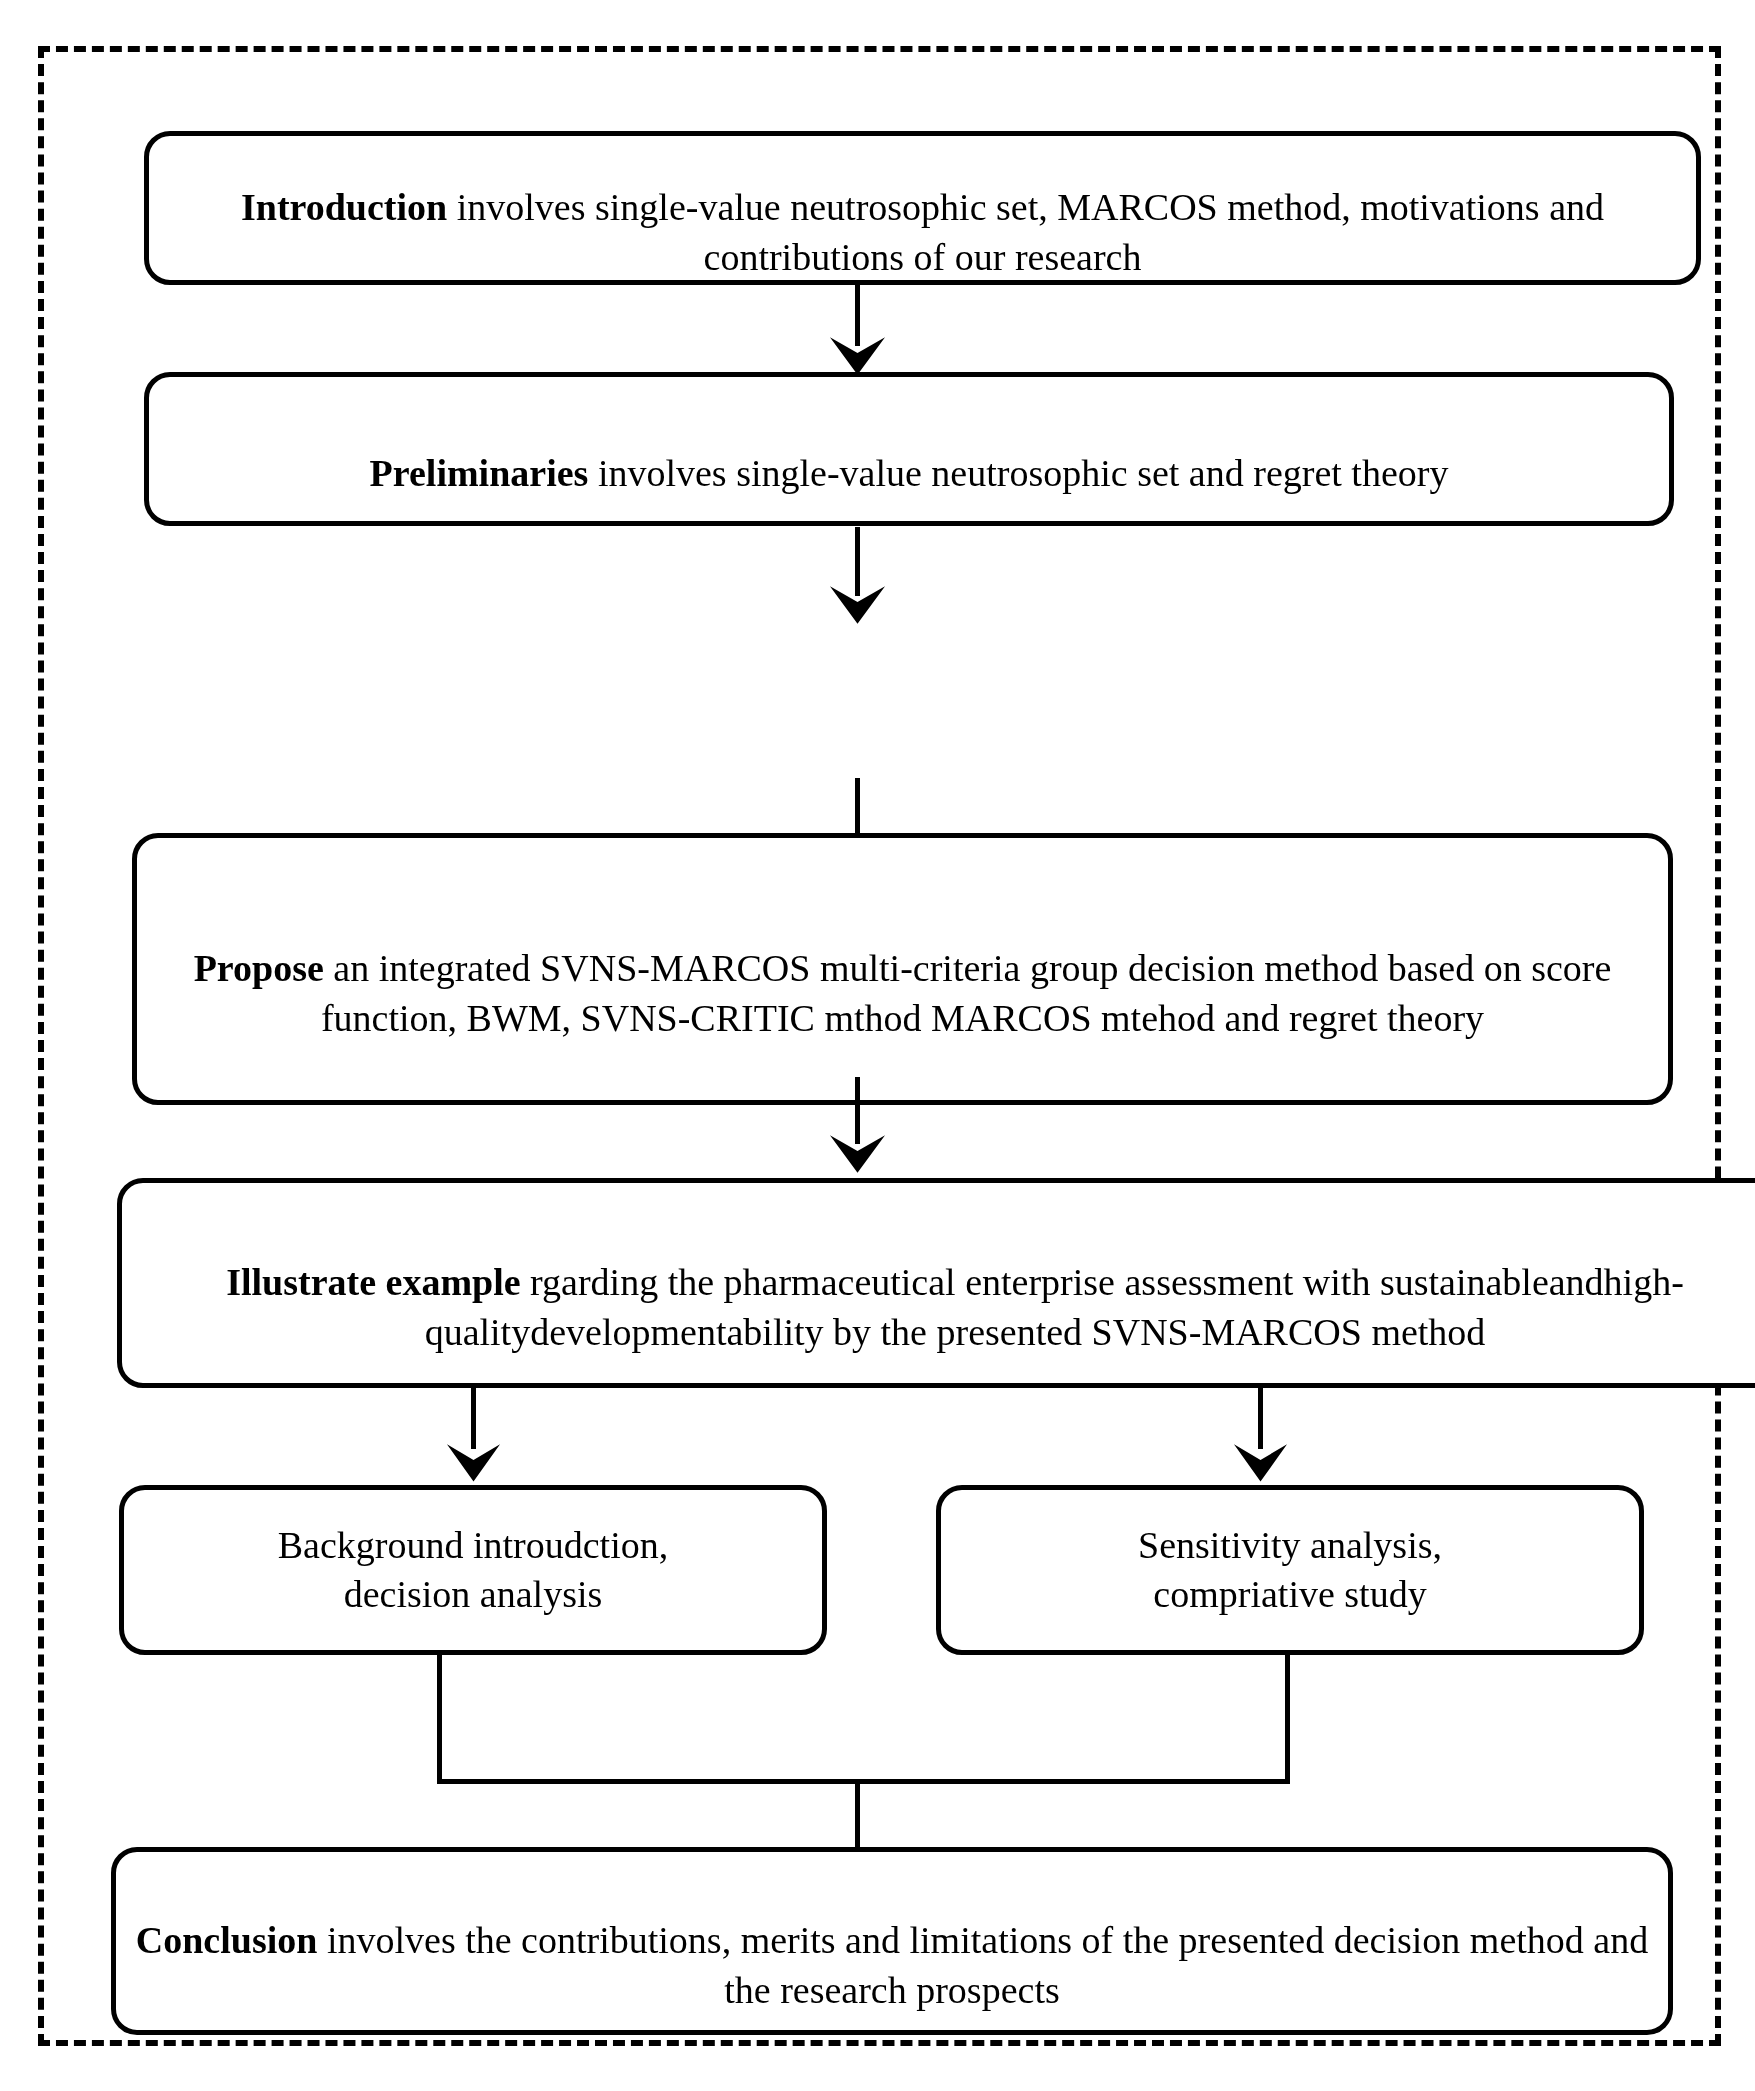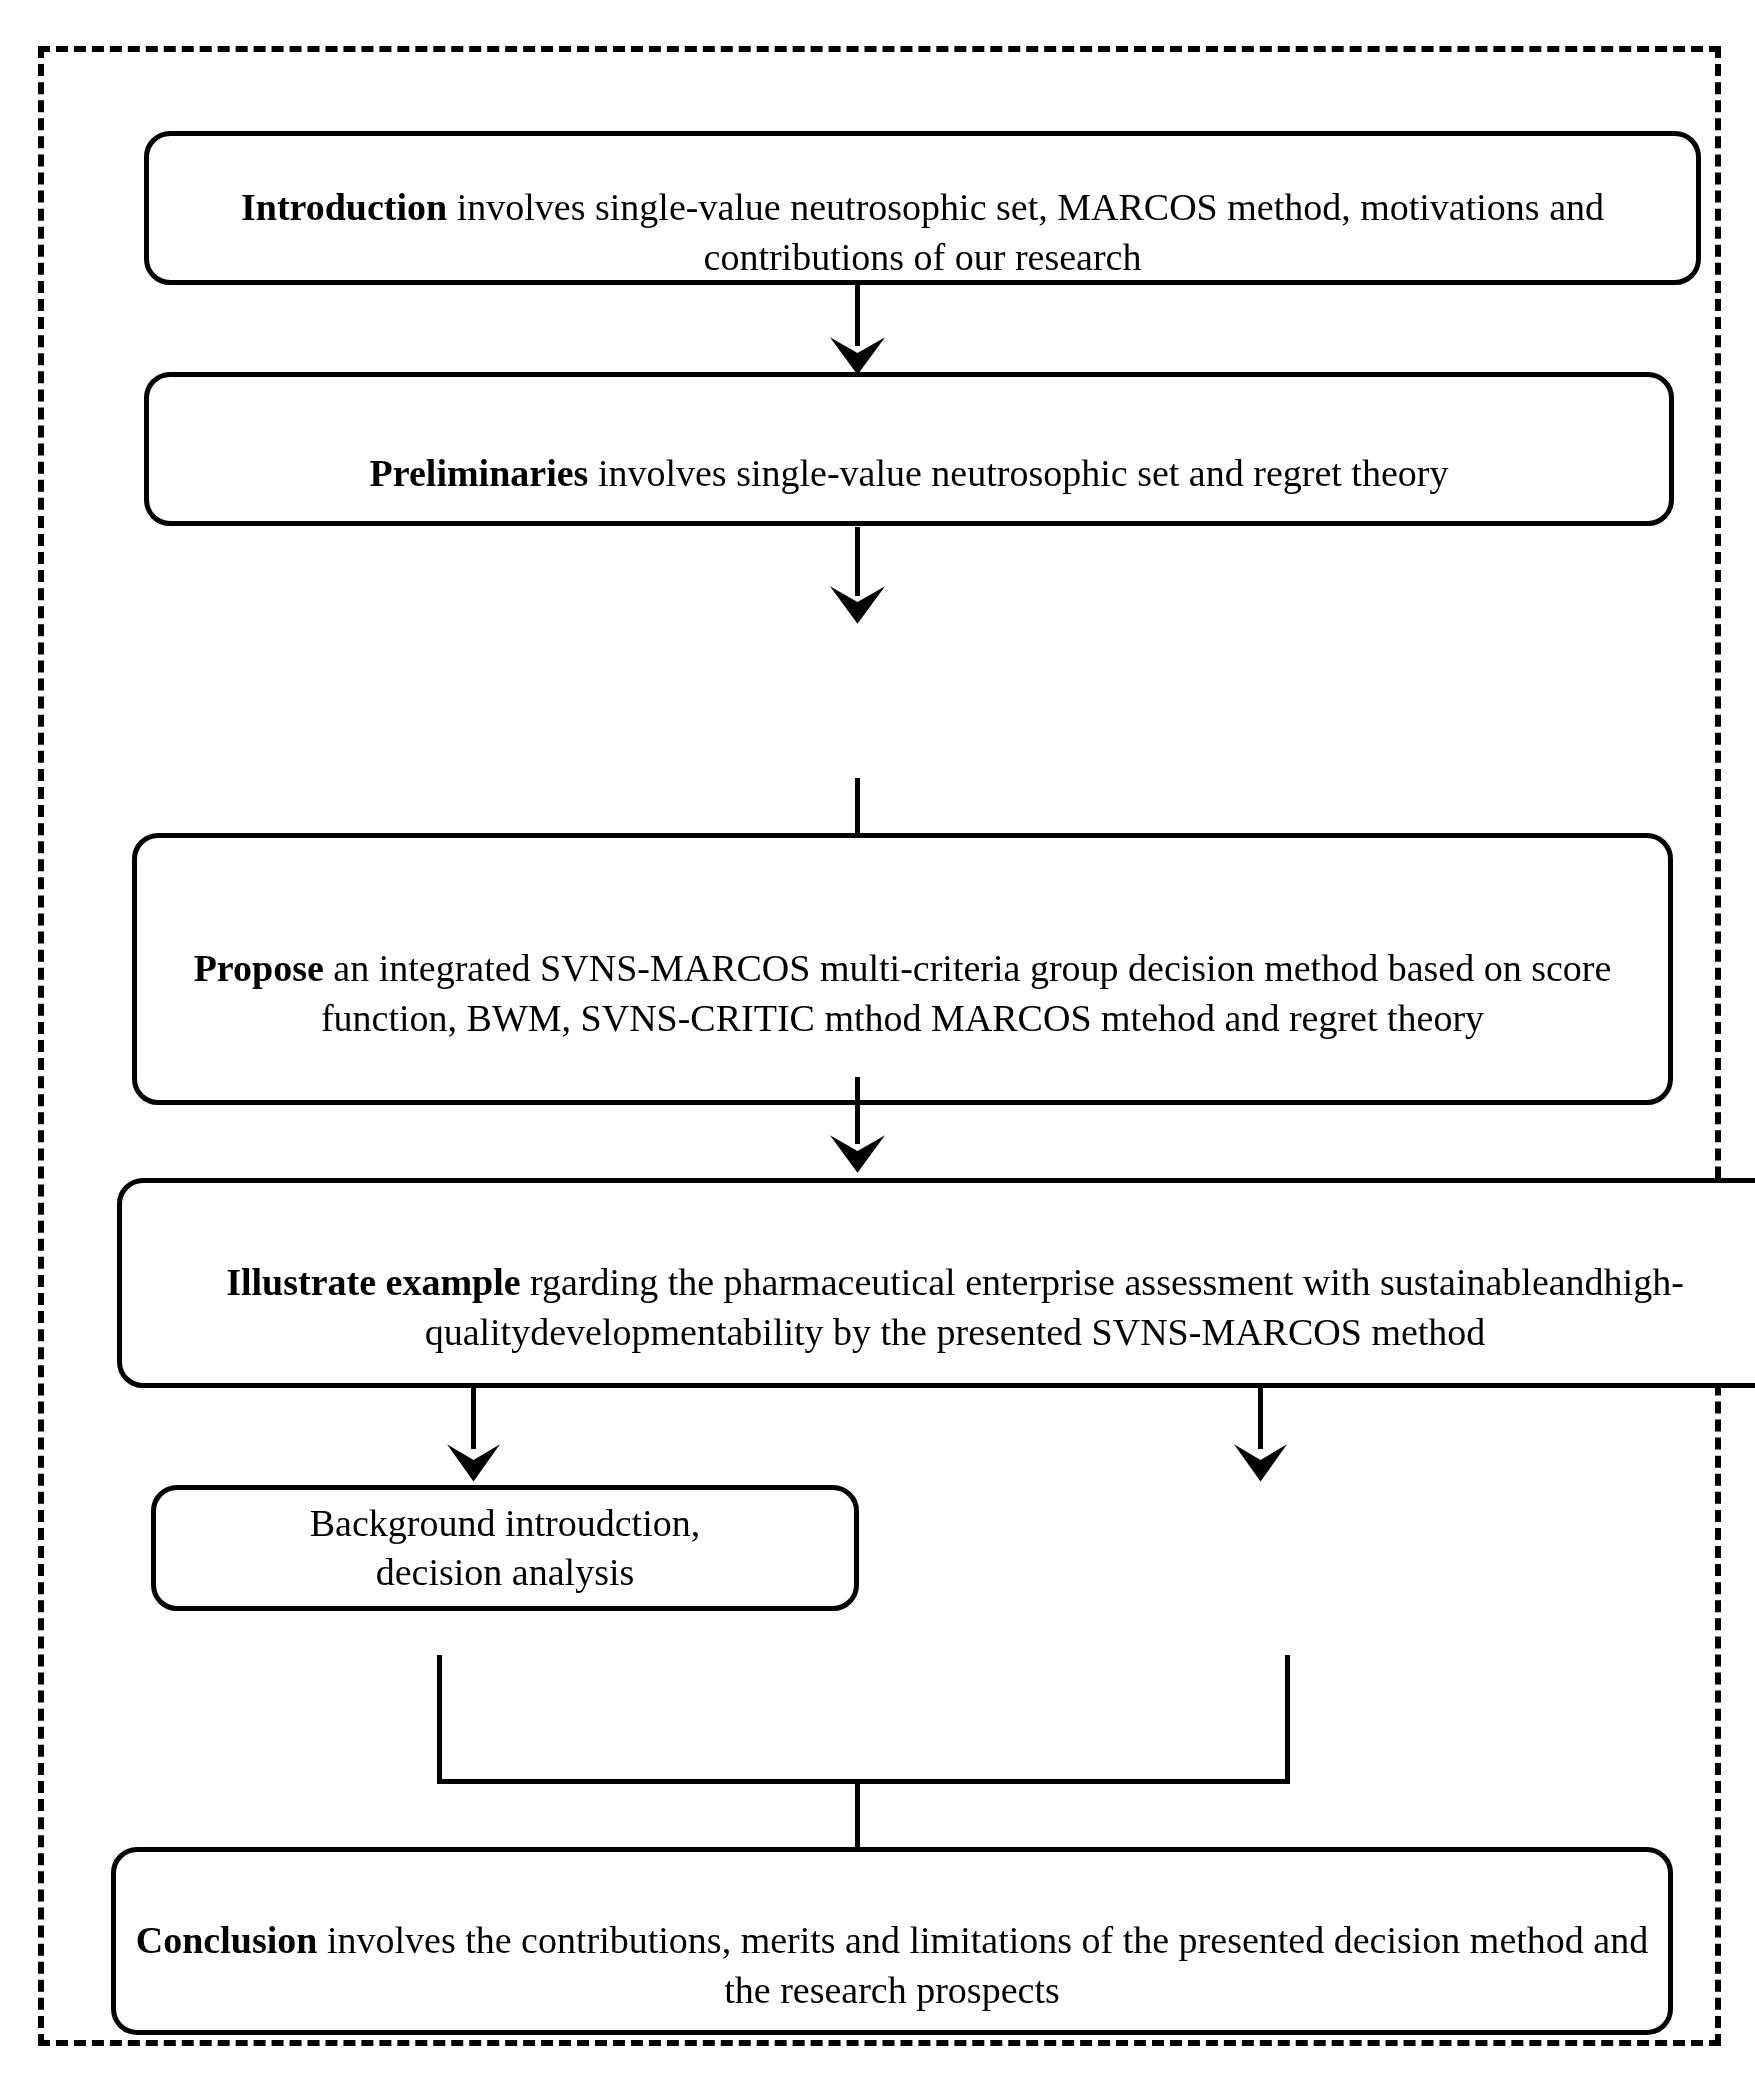--- a/index.html
+++ b/index.html
@@ -131,25 +131,29 @@
       </svg>
   </div>
 
   <div class="vline" style="left:1258px; top:1388px; height:61px;"></div>
   <div class="arrowhead" style="left:1232px; top:1438px;">
     <svg width="57" height="44" viewBox="0 0 58 44">
         <polygon points="29,44 2,6 29,22 56,6" fill="#000"></polygon>
       </svg>
   </div>
 
-  <div class="node" style="left:119px; top:1485px; width:708px; height:126px;margin-left:32px;">
+  <div class="node" style="left:119px; top:1485px; width:708px; height:170px;">
     <span class="txt">Background introudction,
 decision analysis</span>
   </div>
 
+  <div class="node" style="left:936px; top:1485px; width:708px; height:170px;">
+    <span class="txt">Sensitivity analysis,
+compriative study</span>
+  </div>
 
   <div class="vline" style="left:437px; top:1655px; height:129px;"></div>
   <div class="vline" style="left:1285px; top:1655px; height:129px;"></div>
   <div class="hline" style="left:437px; top:1779px; width:853px;"></div>
   <div class="vline" style="left:855px; top:1779px; height:71px;"></div>
 
   <div class="node" style="left:111px; top:1847px; width:1562px; height:188px;justify-content:center;">
     <span class="txt">
       <b>Conclusion</b><span> involves the contributions, merits and limitations of the presented decision method and the research prospects</span>
     </span>

